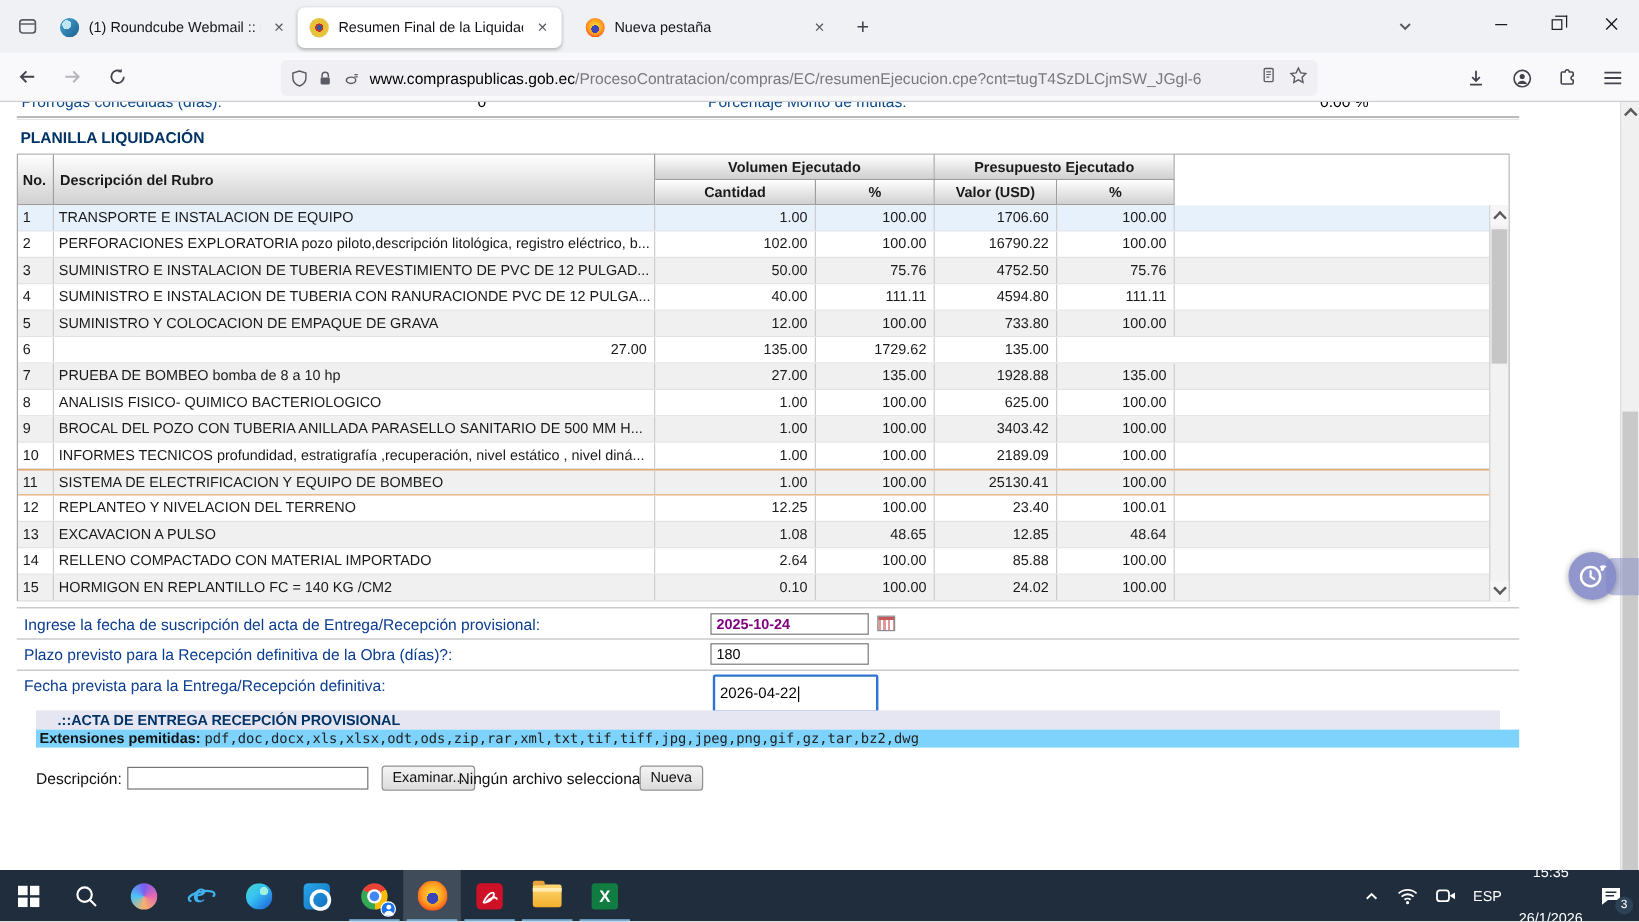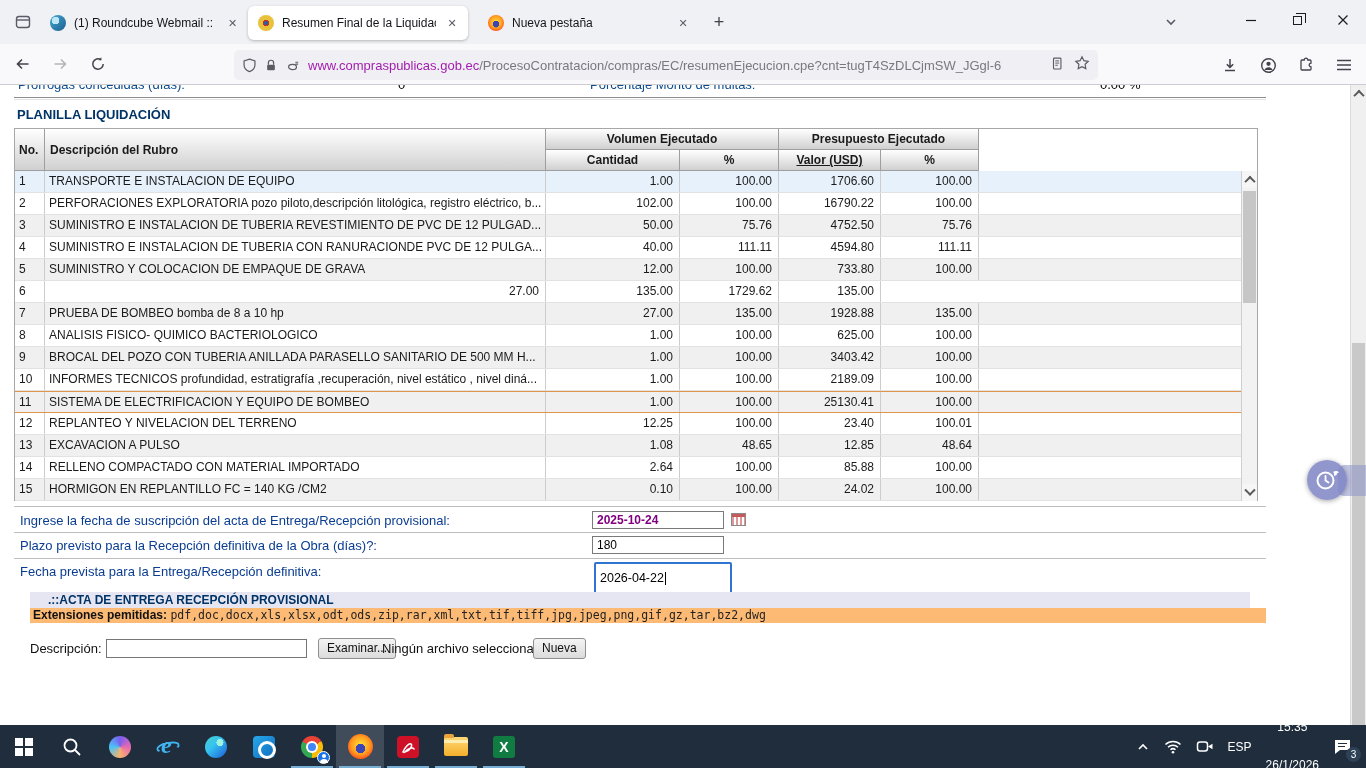--- a/index.html
+++ b/index.html
@@ -23,21 +23,21 @@
   .tablist-btn { width:34px; height:30px; display:flex; align-items:center; justify-content:center; color:#5b5b66; }
   .win-btn { width:46px; height:40px; margin-top:-4px; display:flex; align-items:center; justify-content:center; color:#1c1b22; font-size:13px; }
   .restore-glyph { width:9px; height:9px; border:1px solid #1c1b22; position:relative; background:#eff1f4; }
   .restore-glyph::before { content:''; position:absolute; left:2px; top:-4px; width:9px; height:9px; border:1px solid #1c1b22; border-left:none; border-bottom:none; }
 
   .navbar { position:absolute; top:44px; left:0; width:1366px; height:41px; background:#f9f9fb; border-bottom:1px solid #ccccd3; display:flex; align-items:center; }
   .nav-btn { width:32px; height:30px; display:flex; align-items:center; justify-content:center; margin-left:6px; border-radius:4px; }
   .urlbar { position:absolute; left:234px; top:6px; width:864px; height:30px; background:#f0f0f4; border-radius:5px; display:flex; align-items:center; padding:0 8px; overflow:hidden; }
   .urlbar .sep-ico { margin-right:7px; display:flex; align-items:center; }
   .url-text { font-size:13px; white-space:nowrap; overflow:hidden; flex:1; }
-  .url-domain { color:#a21caf; }
+  .url-domain { color:#000000; }
   .url-path { color:#78787f; }
   .urlbar-right { display:flex; align-items:center; gap:10px; margin-left:6px; }
   .toolbar-right { position:absolute; right:6px; top:6px; display:flex; align-items:center; gap:6px; }
   .toolbar-right .nav-btn { margin-left:0; }
 
   
   .content { position:absolute; top:85px; left:0; width:1350px; height:640px; background:#fff; overflow:hidden; font-size:13px; }
   .toprow { position:absolute; top:0; left:0; width:100%; height:12px; overflow:hidden; }
   .toprow span { position:absolute; top:-8px; font-size:13px; }
   .toprow .lbl { color:#0b4a8c; }
@@ -46,21 +46,21 @@
   .planilla-title { position:absolute; top:22px; left:17px; color:#003366; font-weight:bold; font-size:13px; }
 
   .table-area { position:absolute; top:43px; left:14px; width:1244px; height:373px; border:1px solid #a7a7a7; background:#fff; }
   .thead { display:grid; grid-template-columns:30px 501px 134px 99px 102px 98px 1fr; grid-template-rows:21px 21px; height:42px; }
   .th { background:linear-gradient(#ffffff,#d0d0d0); border-right:1px solid #9e9e9e; border-bottom:1px solid #9e9e9e; font-weight:bold; font-size:12px; color:#1a1a1a; display:flex; align-items:center; justify-content:center; overflow:hidden; white-space:nowrap; }
   .th-no   { grid-column:1; grid-row:1/3; justify-content:flex-start; padding-left:4px; }
   .th-desc { grid-column:2; grid-row:1/3; justify-content:flex-start; padding-left:5px; }
   .th-g1 { grid-column:3/5; grid-row:1; }
   .th-g2 { grid-column:5/7; grid-row:1; }
   .th-s1 { grid-column:3; grid-row:2; } .th-s2 { grid-column:4; grid-row:2; }
-  .th-s3 { grid-column:5; grid-row:2;text-decoration:underline; } .th-s4 { grid-column:6; grid-row:2; }
+  .th-s3 { grid-column:5; grid-row:2; } .th-s4 { grid-column:6; grid-row:2; }
   .th-fill { grid-column:7; grid-row:1/3; background:#fff; }
 
   .tbody { position:absolute; top:42px; left:0; width:1226px; height:330px; overflow:hidden; }
   .trow { display:grid; grid-template-columns:30px 501px 134px 99px 102px 98px; height:22px; border-bottom:1px solid #e2e2e2; background:#fff; }
   .trow.stripe { background:#f0f0f0; }
   .trow.hl-blue { background:#e7f1fb; }
   .trow.hl-orange { border-top:1px solid #e0954e; border-bottom:1px solid #e0954e; height:22px; }
   .c { font-size:12px; line-height:20px; padding:0 4px; border-right:1px solid #cccccc; white-space:nowrap; overflow:hidden; color:#1a1a1a; }
   .c-num { text-align:right; padding-right:6px; }
 
@@ -82,21 +82,21 @@
   .tinput.date1 { color:#800080; font-weight:bold; }
   .tinput.focus { left:580px; width:138px; height:32px; top:3px; border:2px solid #2f74d0; border-radius:2px; display:flex; align-items:center; font-size:12.5px; color:#000; }
   .caret { display:inline-block; width:1px; height:13px; background:#000; margin-left:1px; }
   .cal-icon { position:absolute; left:717px; top:6px; width:15px; height:13px; border:1px solid #8a8a8a; background:
       linear-gradient(#c65a5a 0 3px, transparent 3px),
       repeating-linear-gradient(90deg, #d99 0 2px, #fff 2px 4px);
   }
 
   .acta-bar { position:absolute; top:507px; left:30px; width:1220px; height:16px; background:#e6e6f2; }
   .acta-bar span { position:absolute; left:18px; top:1px; color:#003366; font-weight:bold; font-size:12px; }
-  .ext-bar { position:absolute; top:523px; left:30px; width:1236px; height:15px; background:#fdba74; font-size:12px; line-height:15px; padding-left:3px; white-space:nowrap; overflow:hidden; }
+  .ext-bar { position:absolute; top:523px; left:30px; width:1236px; height:15px; background:#7dd3fc; font-size:12px; line-height:15px; padding-left:3px; white-space:nowrap; overflow:hidden; }
   .ext-bar .ext-label { font-weight:bold; color:#111; }
   .ext-bar .ext-list { font-family:"DejaVu Sans Mono", monospace; font-size:11.5px; color:#222; }
 
   .upload-row { position:absolute; top:552px; left:30px; width:1236px; height:24px; }
   .upload-row .u-label { position:absolute; left:0; top:4px; font-size:13px; color:#111; }
   .u-input { position:absolute; left:76px; top:2px; width:201px; height:19px; border:1px solid #767676; background:#fff; }
   .u-btn { position:absolute; top:1px; height:21px; background:linear-gradient(#f4f4f4,#dcdcdc); border:1px solid #8f8f8f; border-radius:3px; font-size:12px; padding:0 8px; line-height:19px; color:#111; }
   .u-btn.browse { left:288px; }
   .u-btn.submit { left:503px; }
   .u-nofile { position:absolute; left:352px; top:4px; font-size:13px; color:#111; }

